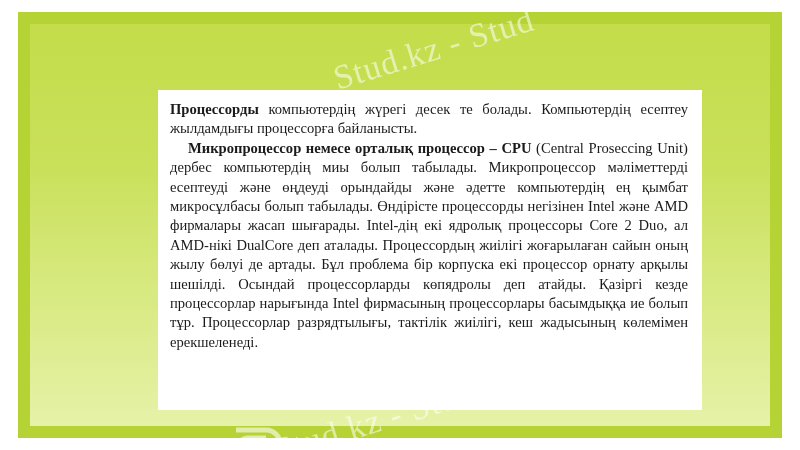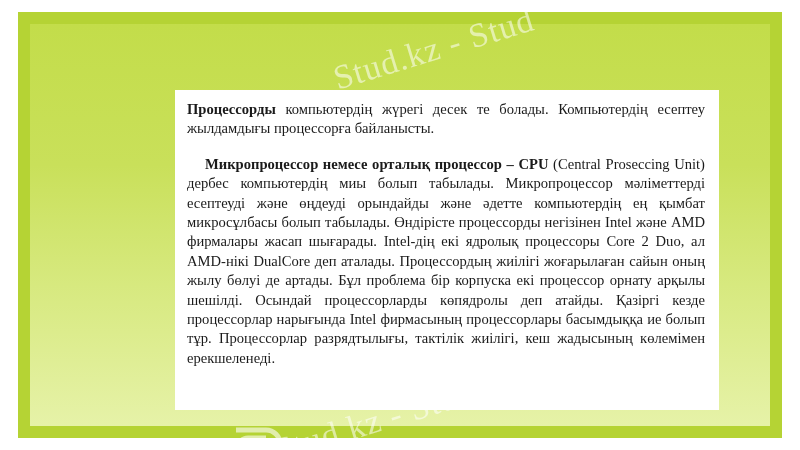--- a/index.html
+++ b/index.html
@@ -59,38 +59,38 @@
     left: 196px;
     top: 398px;
     width: 60px;
     height: 48px;
     pointer-events: none;
     user-select: none;
   }
   
   .textbox {
     position: absolute;
-    left: 145px;
+    left: 128px;
     top: 66px;
     width: 544px;
     height: 320px;
     background: #ffffff;
     box-sizing: border-box;
     padding: 10px 14px 10px 12px;
     overflow: hidden;
   }
   .para {
     margin: 0;
     font-family: "Liberation Serif", serif;
     font-size: 14.6px;
     line-height: 19.4px;
     color: #1a1a1a;
     text-align: justify;
   }
-  .para + .para { margin-top: 16px; }
+  .para + .para { margin-top: 0; }
   .indent { text-indent: 18px; }
   b { font-weight: bold; }
 </style>
 </head>
 <body>
 
 <div class="slide">
   <div class="frame">
     <div class="panel">
 

